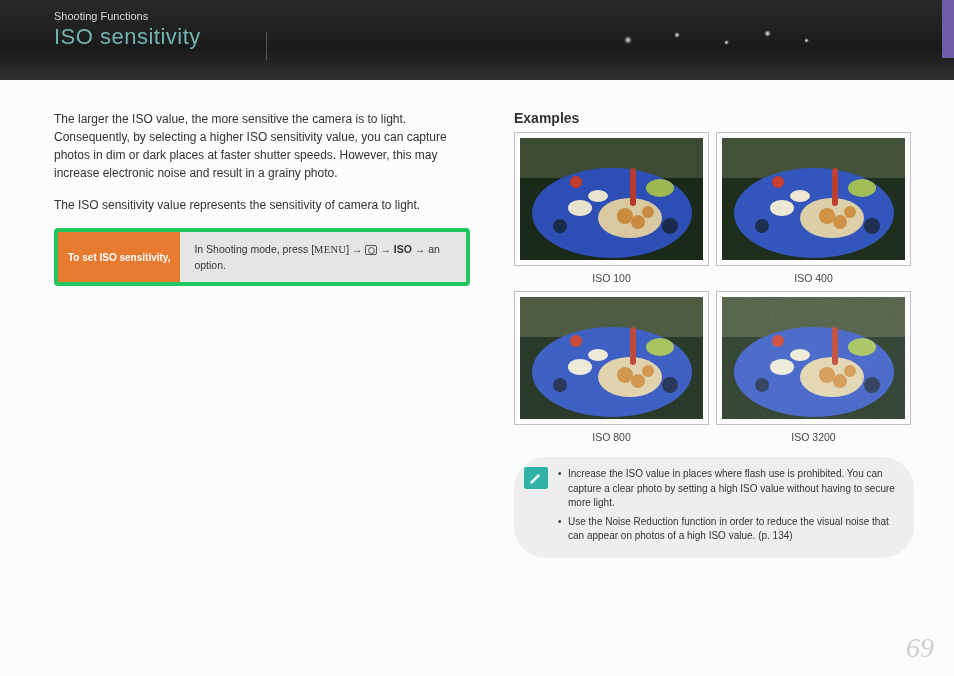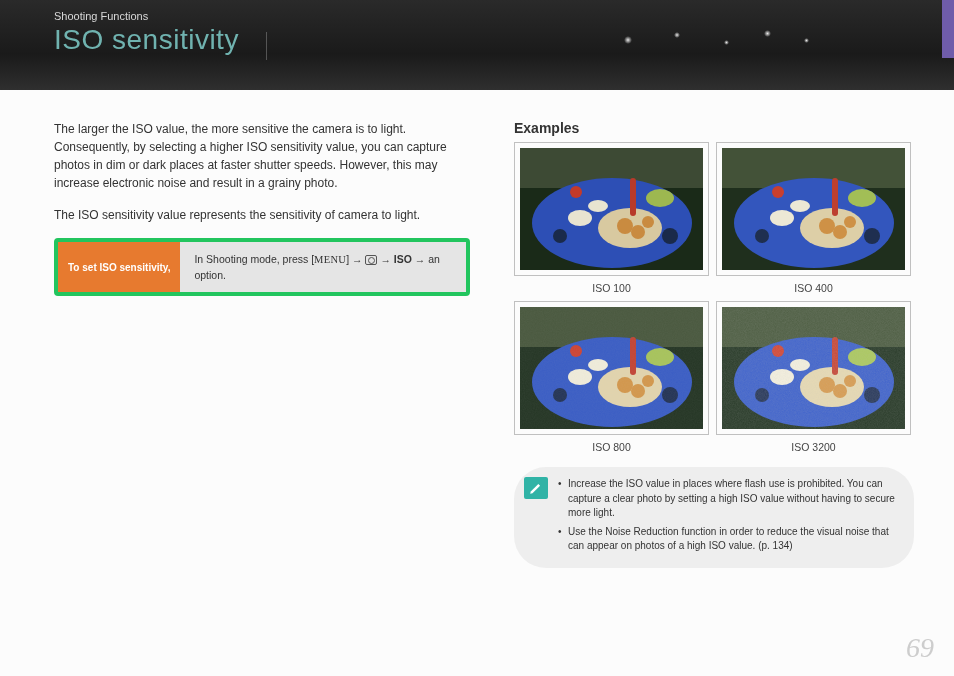--- a/index.html
+++ b/index.html
@@ -6,21 +6,21 @@
   body {
     font-family: Arial, Helvetica, sans-serif;
     width: 954px;
     height: 676px;
     overflow: hidden;
     background: #fcfcfc;
     color: #333;
     position: relative;
   }
   .header {
-    height: 90px;
+    height: 80px;
     background: linear-gradient(180deg, #2a2a2a 0%, #1a1a1a 60%, #2f2f2f 100%);
     position: relative;
     padding: 10px 0 0 54px;
   }
   .header .lights {
     position: absolute;
     right: 100px;
     top: 30px;
     width: 240px;
     height: 40px;
@@ -35,21 +35,21 @@
     position: absolute;
     top: 0; right: 0;
     width: 12px; height: 58px;
     background: #6f5caa;
   }
   .breadcrumb {
     font-size: 11px;
     color: #d8d8d8;
   }
   .page-title {
-    font-size: 28px;
+    font-size: 22px;
     color: #70b3b0;
     font-weight: 400;
     letter-spacing: 0.5px;
     margin-top: 2px;
     position: relative;
   }
   .page-title::after {
     content: "";
     position: absolute;
     left: 212px;

